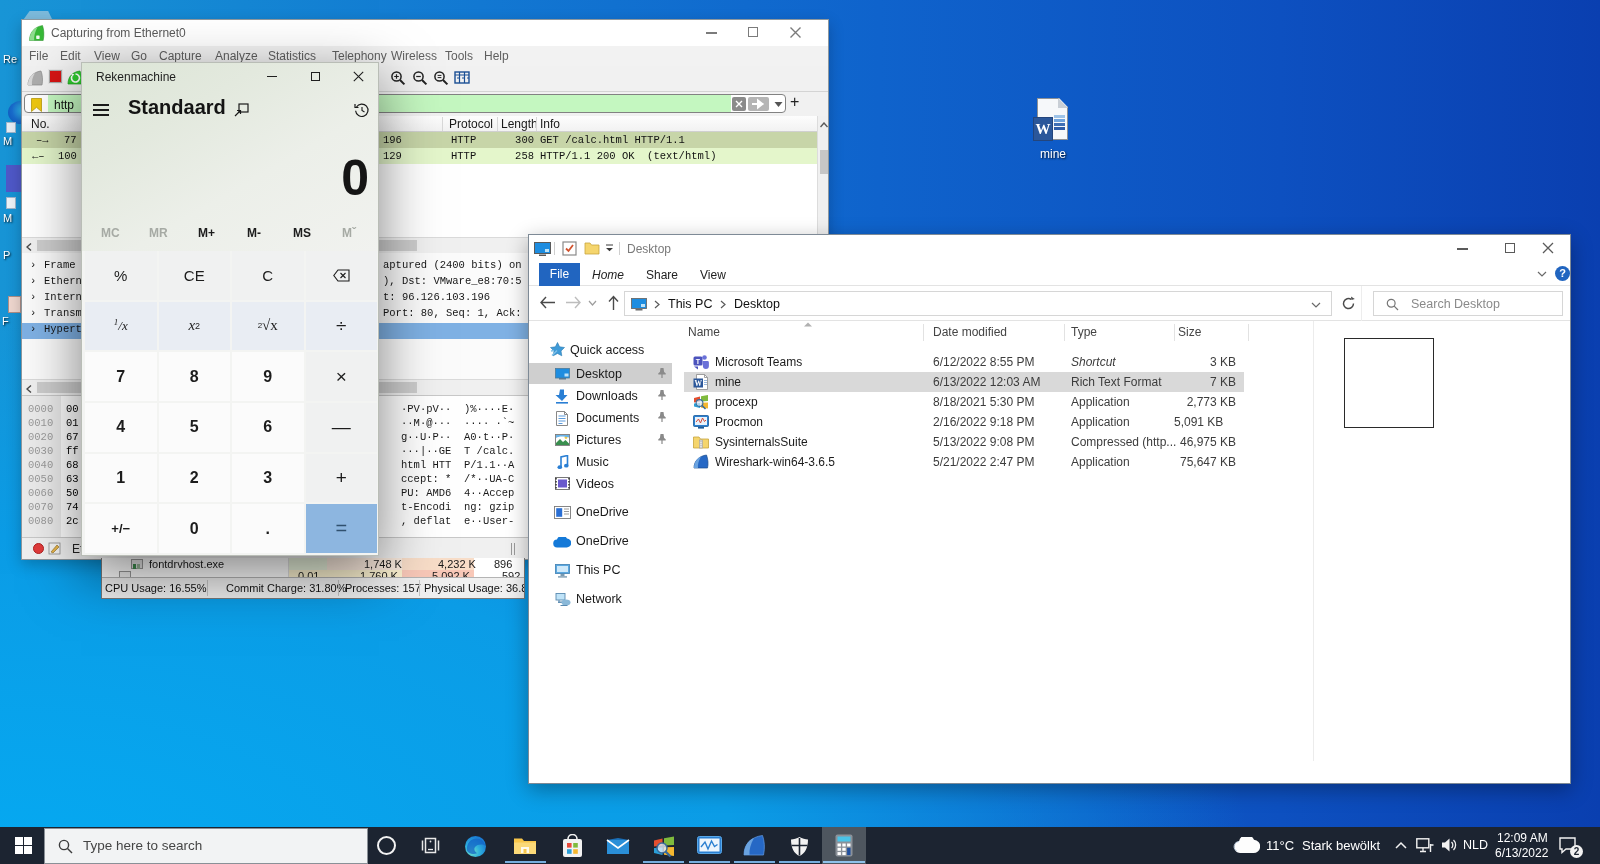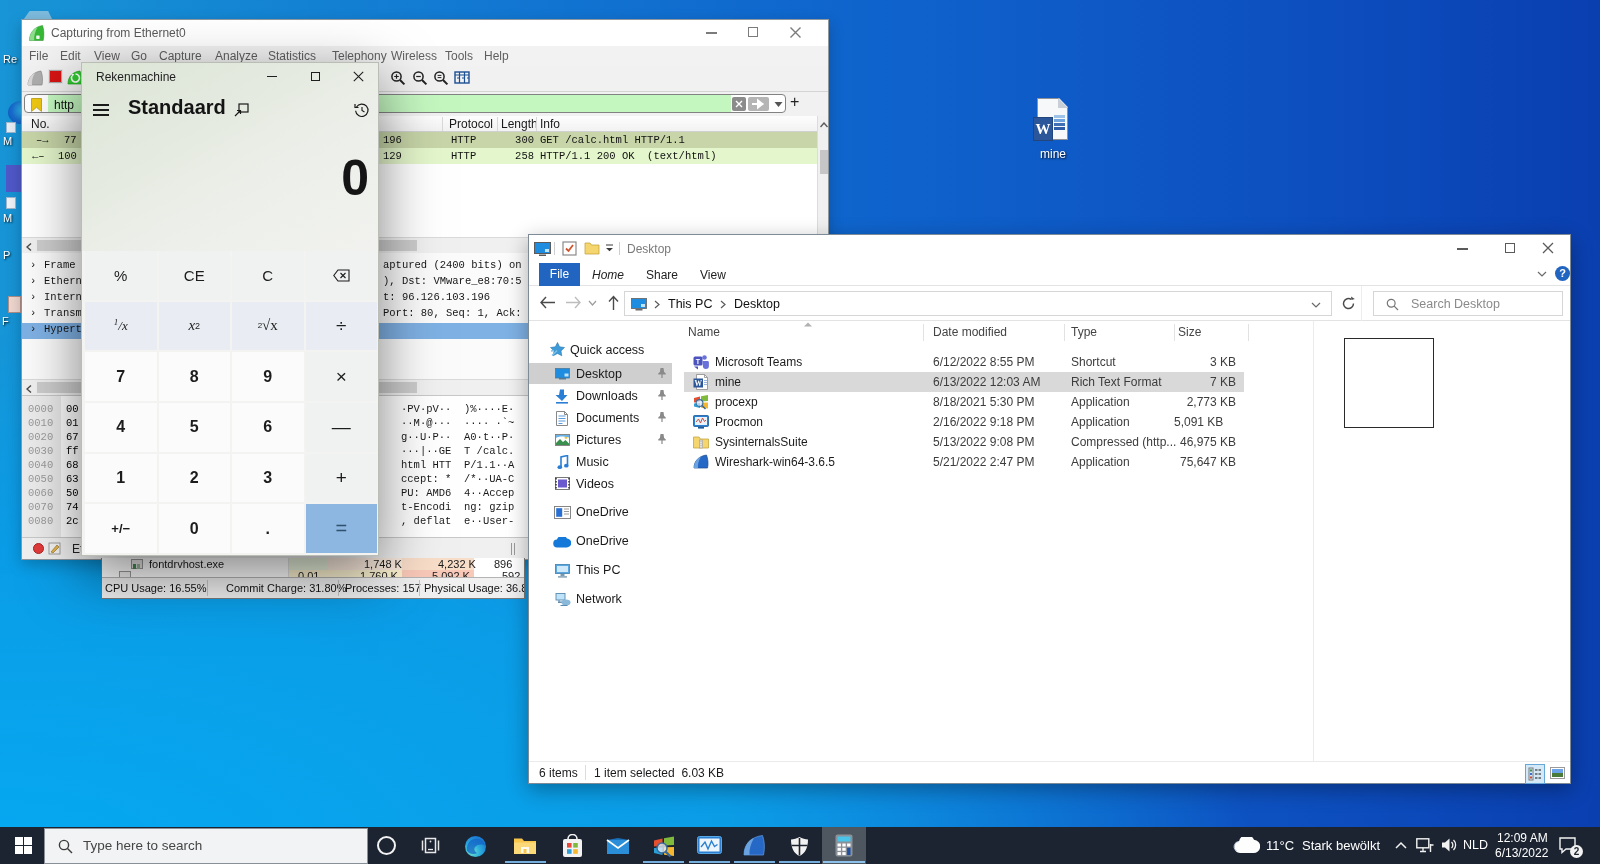--- a/index.html
+++ b/index.html
@@ -450,21 +450,21 @@
       <div class="abs" style="left:0;top:0;width:660px;height:20px;">
         <svg class="abs" style="left:9px;top:2px;" width="16" height="16" viewBox="0 0 16 16">
             <rect x="0.5" y="2.5" width="9" height="9" rx="1.5" fill="#4b53bc"></rect>
             <text x="5" y="9.8" font-size="7" fill="#fff" text-anchor="middle" font-weight="bold">T</text>
             <circle cx="11.5" cy="3.5" r="2.3" fill="#6a71d8"></circle>
             <path d="M9.5 7 h5 a1.4 1.4 0 0 1 1.4 1.4 V12 a3 3 0 0 1 -6 0 z" fill="#6a71d8"></path>
             <path d="M1 12.5 l4 3 v-3z" fill="#4b53bc"></path>
           </svg>
         <span class="abs" style="left:31px;top:3px;">Microsoft Teams</span>
         <span class="abs" style="left:249px;top:3px;color:#3c3c3c;">6/12/2022 8:55 PM</span>
-        <span class="abs" style="left:387px;top:3px;color:#3c3c3c;">Shortcut</span>
+        <span class="abs" style="left:387px;top:3px;color:#3c3c3c;font-style:italic;">Shortcut</span>
         <span class="abs" style="left:490px;top:3px;width:62px;text-align:right;color:#3c3c3c;">3 KB</span>
       </div>
 
       <div class="abs" style="left:0;top:20px;width:560px;height:20px;background:#d9d9d9;">
         <svg class="abs" style="left:9px;top:2px;" width="16" height="16" viewBox="0 0 16 16">
             <path d="M3.5 0.5 h8 l3 3 V15.5 H3.5 z" fill="#fff" stroke="#8a8a8a" stroke-width="0.8"></path>
             <path d="M11.5 0.5 V3.5 H14.5" fill="none" stroke="#8a8a8a" stroke-width="0.8"></path>
             <rect x="0.5" y="4.5" width="9.5" height="9" fill="#2b579a"></rect>
             <text x="5.2" y="11.6" font-size="7.5" fill="#fff" text-anchor="middle" font-weight="bold" font-family="serif">W</text>
             <path d="M11 6.5 h3 M11 8.5 h3 M11 10.5 h3" stroke="#9ab8dd" stroke-width="1"></path>
@@ -522,37 +522,20 @@
           </svg>
         <span class="abs" style="left:31px;top:3px;">Wireshark-win64-3.6.5</span>
         <span class="abs" style="left:249px;top:3px;color:#3c3c3c;">5/21/2022 2:47 PM</span>
         <span class="abs" style="left:387px;top:3px;color:#3c3c3c;">Application</span>
         <span class="abs" style="left:490px;top:3px;width:62px;text-align:right;color:#3c3c3c;">75,647 KB</span>
       </div>
     </div>
 
     <div class="abs" style="left:815px;top:103px;width:90px;height:90px;background:#fff;border:1px solid #2a2a2a;"></div>
 
-    <div class="abs" style="left:0;top:526px;width:1041px;height:22px;background:#fff;border-top:1px solid #ebebeb;font-size:12px;color:#1a1a1a;">
-      <span class="abs" style="left:10px;top:4px;">6 items</span>
-      <div class="abs" style="left:56px;top:3px;width:1px;height:15px;background:#dcdcdc;"></div>
-      <span class="abs" style="left:65px;top:4px;">1 item selected&nbsp; 6.03 KB</span>
-      <div class="abs" style="left:996px;top:2px;width:20px;height:20px;background:#d3e9f8;border:1px solid #66a7d8;">
-        <svg width="18" height="18" viewBox="0 0 18 18">
-            <rect x="3" y="3" width="4" height="12" fill="none" stroke="#7a7a7a" stroke-width="1"></rect>
-            <rect x="4" y="4.5" width="2" height="2" fill="#3f8f4f"></rect>
-            <rect x="4" y="8" width="2" height="2" fill="#3a6fd8"></rect>
-            <rect x="4" y="11.5" width="2" height="2" fill="#d24a3a"></rect>
-            <path d="M9 5 h6 M9 9 h6 M9 13 h6" stroke="#5a5a5a" stroke-width="1.6" stroke-dasharray="2.5 1"></path>
-          </svg>
-      </div>
-      <div class="abs" style="left:1021px;top:5px;width:15px;height:12px;border:1px solid #9a9a9a;background:#fff;">
-        <div style="margin:1px;height:8px;background:linear-gradient(#6aa3e8 0 45%, #4a7a3a 45% 100%);"></div>
-      </div>
-    </div>
   </div>
 
   <div class="win" id="calc" style="left:81px;top:62px;width:298px;height:494px;background:#f2f3f1;border:1px solid #b9bdb6;box-shadow:0 18px 55px rgba(0,0,0,.5);">
 
     <div class="abs" style="left:0;top:0;width:296px;height:188px;background:linear-gradient(150deg,#dce5d6 0%,#e3e9de 30%,#ecefe9 60%,#f1f2ef 100%);"></div>
     <div class="abs" style="left:0;top:188px;width:296px;height:304px;background:#f3f4f2;"></div>
 
     <span class="abs" style="left:14px;top:7px;font-size:12px;color:#1f1f1f;">Rekenmachine</span>
     <div class="abs" style="left:185px;top:13px;width:10px;height:1.4px;background:#1f1f1f;"></div>
     <div class="abs" style="left:229px;top:9px;width:9px;height:9px;border:1.2px solid #1f1f1f;"></div>
@@ -571,20 +554,28 @@
         <path d="M1 13 L6.5 7.5 M6.5 11 V7.5 H3" stroke="#1a1a1a" stroke-width="1.2" fill="none"></path>
       </svg>
     <svg class="abs" style="left:272px;top:39px;" width="16" height="16" viewBox="0 0 16 16">
         <path d="M2.5 5 a6.2 6.2 0 1 1 -0.9 3.8" fill="none" stroke="#1a1a1a" stroke-width="1.2"></path>
         <path d="M1 2 v3.5 h3.5" fill="none" stroke="#1a1a1a" stroke-width="1.2"></path>
         <path d="M8 5 v3.5 l2.5 1.5" fill="none" stroke="#1a1a1a" stroke-width="1.1"></path>
       </svg>
 
     <div class="abs" style="left:0;top:86px;width:287px;height:54px;text-align:right;font-size:50px;font-weight:bold;color:#151515;">0</div>
 
+    <div class="abs" style="left:4px;top:163px;width:290px;height:22px;font-size:12px;font-weight:bold;">
+      <span class="abs" style="left:15px;color:#a6aaa4;">MC</span>
+      <span class="abs" style="left:63px;color:#a6aaa4;">MR</span>
+      <span class="abs" style="left:112px;color:#1c1c1c;">M+</span>
+      <span class="abs" style="left:161px;color:#1c1c1c;">M-</span>
+      <span class="abs" style="left:207px;color:#1c1c1c;">MS</span>
+      <span class="abs" style="left:256px;color:#a6aaa4;">Mˇ</span>
+    </div>
 
     <div class="abs" style="left:3px;top:188px;width:292px;height:302px;display:grid;grid-template-columns:repeat(4,1fr);grid-template-rows:repeat(6,1fr);gap:2px;font-size:15px;color:#1c1c1c;">
       <div class="k f">%</div>
         <div class="k f">CE</div>
         <div class="k f">C</div>
         <div class="k f">
           <svg width="17" height="13" viewBox="0 0 17 13">
             <path d="M5 1 H16 V12 H5 L0.8 6.5 Z" fill="none" stroke="#1c1c1c" stroke-width="1.1"></path>
             <path d="M7.5 4 l5 5 M12.5 4 l-5 5" stroke="#1c1c1c" stroke-width="1.1"></path>
           </svg>

